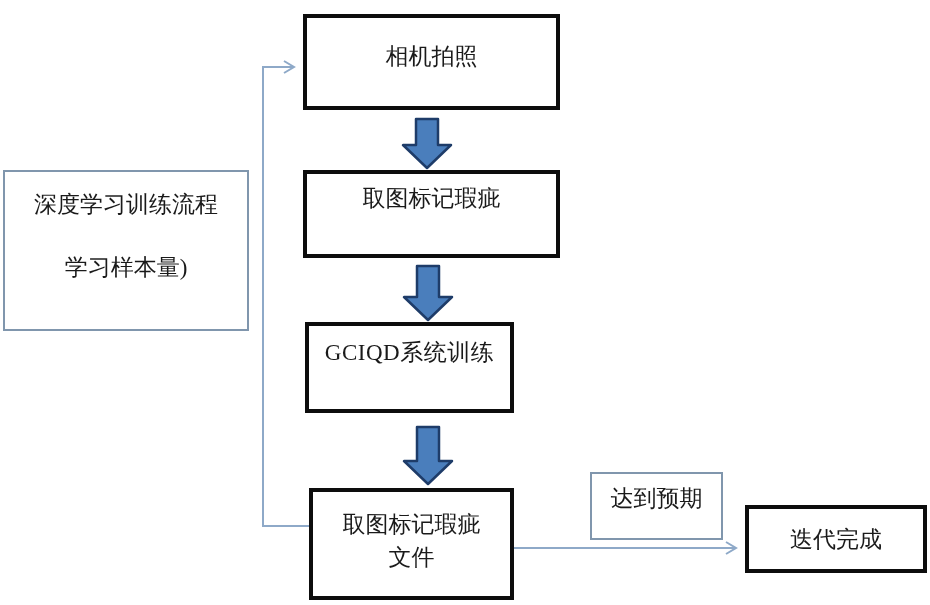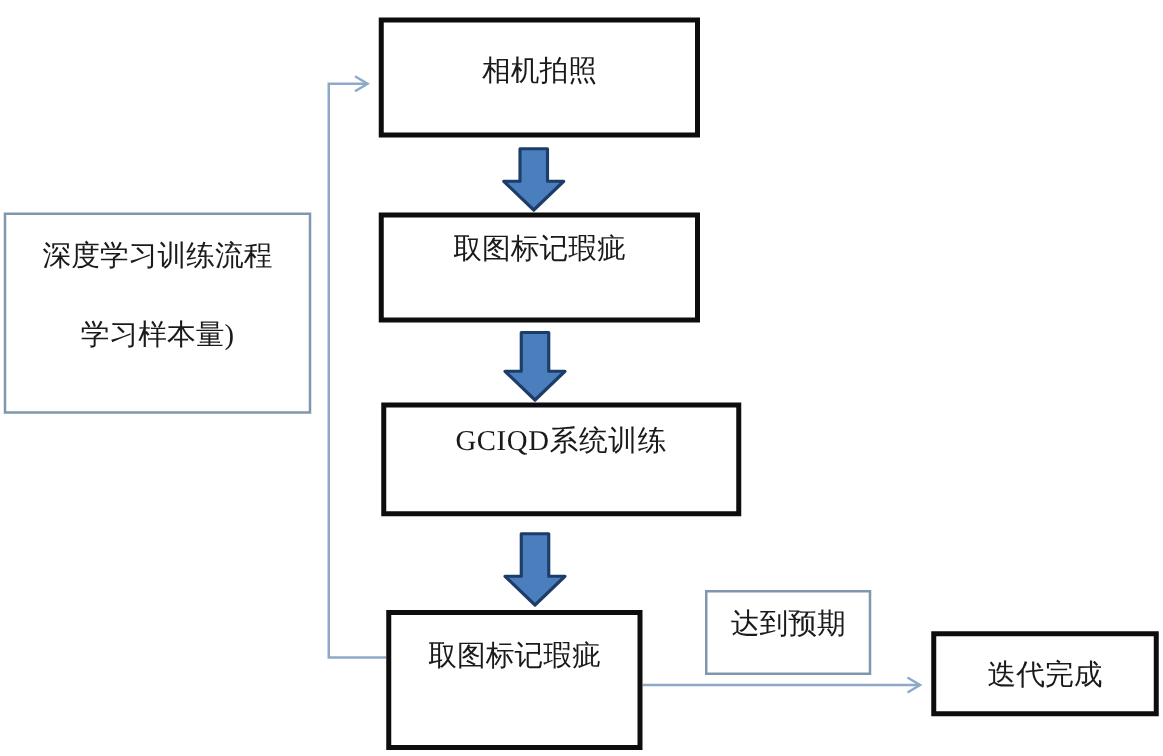--- a/index.html
+++ b/index.html
@@ -38,32 +38,32 @@
     text-align: center;
     font-size: 23px;
     line-height: 26px;
     color: var(--text);
   }
   .node.thick { border: 4px solid var(--thick-border); }
   .node.light { border: 2px solid var(--light-border); }
 
   .node-camera        { left: 303px; top: 14px;  width: 257px; height: 96px;  padding-top: 26px; }
   .node-mark-defects  { left: 303px; top: 170px; width: 257px; height: 88px;  padding-top: 12px; }
-  .node-sys-training  { left: 305px; top: 322px; width: 288px; height: 91px;  padding-top: 14px; letter-spacing: 0.5px; font-family: Liberation Serif, serif; }
+  .node-sys-training  { left: 305px; top: 322px; width: 209px; height: 91px;  padding-top: 14px; letter-spacing: 0.5px; font-family: Liberation Serif, serif; }
   .node-update-config { left: 309px; top: 488px; width: 205px; height: 112px; padding-top: 16px; line-height: 33px; }
   .node-iter-done     { left: 745px; top: 505px; width: 182px; height: 68px;  padding-top: 18px; }
 
   .side-note {
     left: 3px; top: 170px; width: 246px; height: 161px;
     padding-top: 14px; line-height: 37px;
   }
   .side-note .note-line-1 { margin-bottom: 26px; }
 
   .edge-label {
-    left: 564px; top: 472px; width: 133px; height: 68px;
+    left: 590px; top: 472px; width: 133px; height: 68px;
     padding-top: 12px;
     border-color: var(--light-border);
   }
 
   .block-arrow {
     fill: var(--arrow-fill);
     stroke: var(--arrow-stroke);
     stroke-width: 2.5px;
     stroke-linejoin: round;
   }
@@ -104,20 +104,21 @@
   <div class="node thick node-mark-defects">
     <span>取图标记瑕疵</span>
   </div>
 
   <div class="node thick node-sys-training">
     <span>GCIQD系统训练</span>
   </div>
 
   <div class="node thick node-update-config">
     <div>取图标记瑕疵</div>
+    <div>文件</div>
   </div>
 
   <div class="node thick node-iter-done">
     <span>迭代完成</span>
   </div>
 
   <div class="node light side-note">
     <div class="note-line-1">深度学习训练流程</div>
     <div>学习样本量)</div>
   </div>

